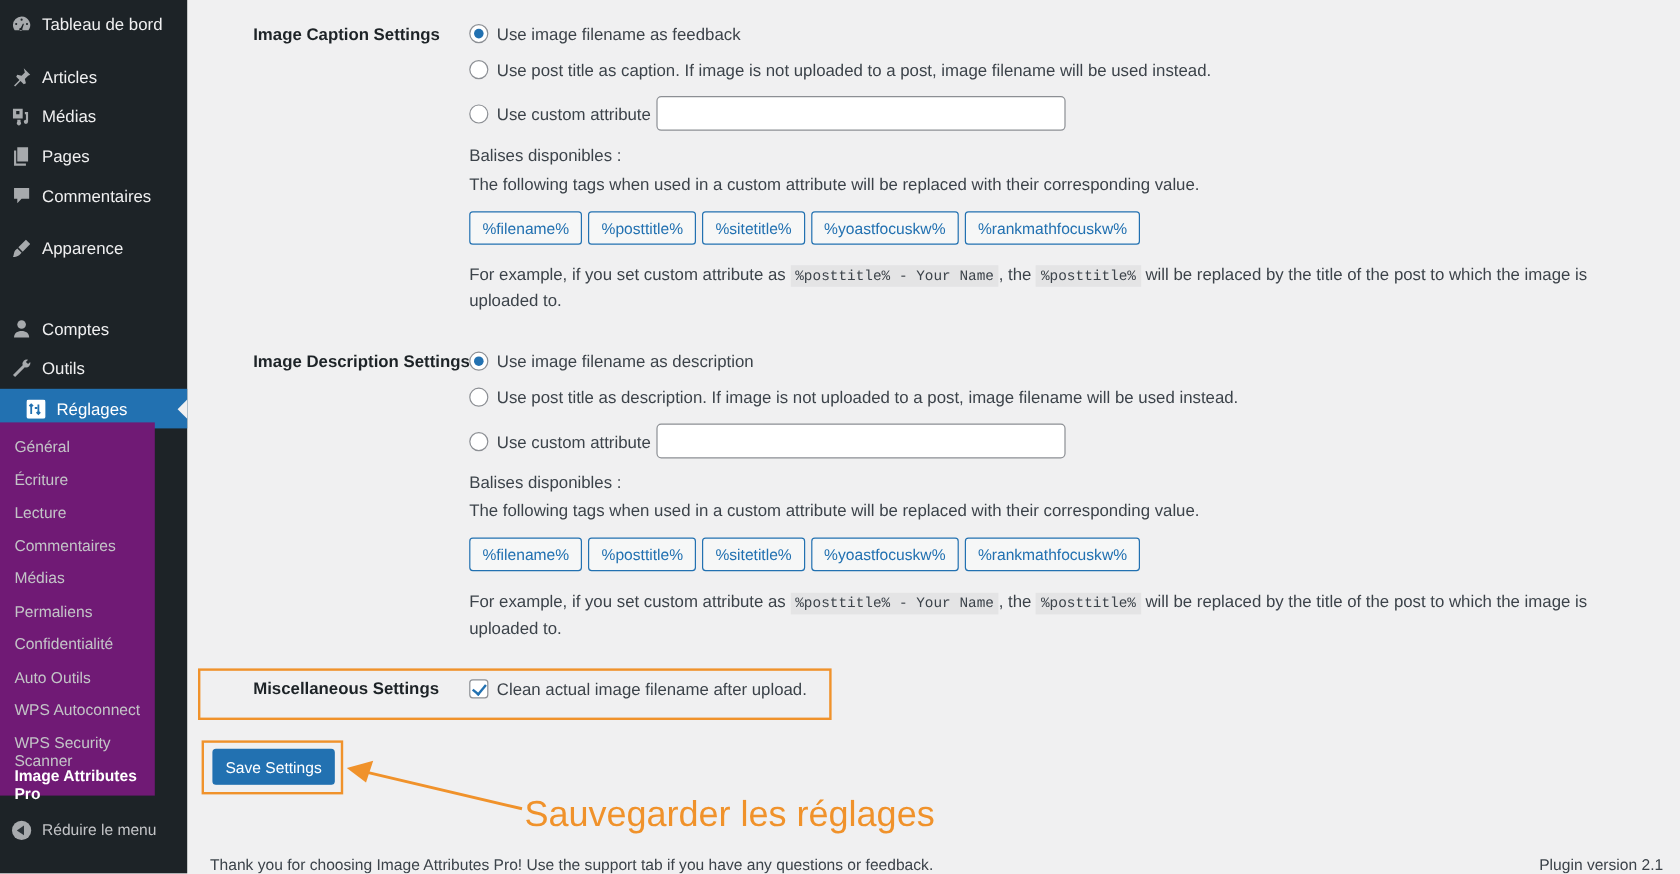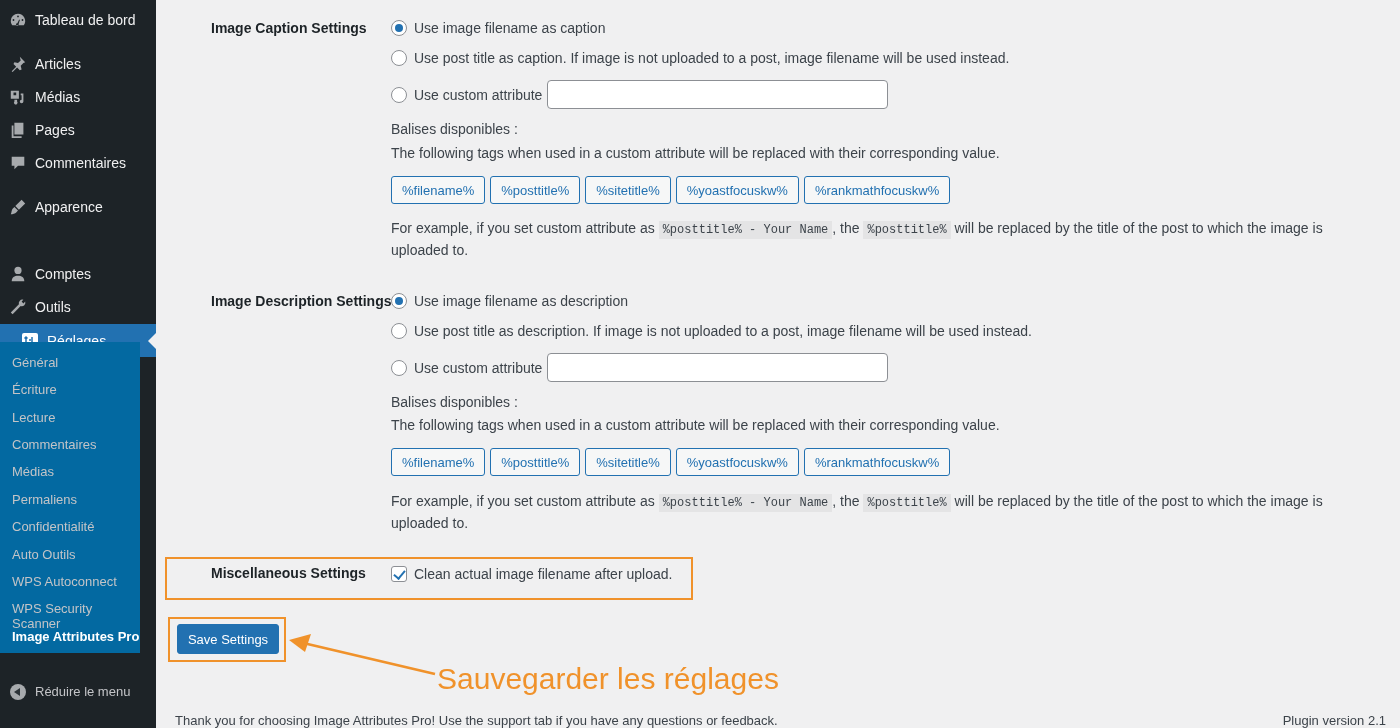--- a/index.html
+++ b/index.html
@@ -6,21 +6,21 @@
   html, body { width: 1400px; height: 728px; overflow: hidden; }
   body { font-family: "Liberation Sans", sans-serif; background: #f0f0f1; color: #1d2327; font-size: 14px; position: relative; }
 
   
   #sidebar { position: absolute; left: 0; top: 0; width: 156px; height: 728px; background: #1d2327; }
   .menu-item { position: absolute; left: 0; width: 156px; height: 33px; display: flex; align-items: center; color: #f0f0f1; font-size: 14px; cursor: pointer; }
   .menu-item .ico { width: 20px; height: 20px; margin-left: 8px; margin-right: 7px; display: flex; align-items: center; justify-content: center; color: #a7aaad; }
   .menu-item.active { background: #2271b1; color: #fff; padding-left: 12px; }
   .menu-item.active .ico { color: #fff; }
   .menu-item.active::after { content: ""; position: absolute; right: 0; top: 50%; margin-top: -8px; border-style: solid; border-width: 8px 8px 8px 0; border-color: transparent #f0f0f1 transparent transparent; }
-  #submenu { position: absolute; left: 0; top: 342px; width: 140px; height: 311px; background: #0369a1; }
+  #submenu { position: absolute; left: 0; top: 352px; width: 129px; height: 311px; background: #701a75; }
   .sub-item { position: absolute; left: 12px; font-size: 13px; color: #c3c4c7; cursor: pointer; }
   .sub-item.current { color: #fff; font-weight: bold; }
   #collapse { position: absolute; left: 0; top: 684px; width: 178px; height: 30px; display: flex; color: #c3c4c7; font-size: 13px; cursor: pointer; }
   #collapse .ico { width: 16px; height: 16px; border-radius: 50%; background: #a7aaad; margin-left: 10px; margin-right: 9px; position: relative; }
   #collapse .ico::after { content: ""; position: absolute; left: 4px; top: 4px; border-style: solid; border-width: 4px 6px 4px 0; border-color: transparent #2c3338 transparent transparent; }
 
   
   .row-label { position: absolute; left: 177px; font-weight: bold; font-size: 14px; color: #1d2327; padding-left: 34px; }
   .radio-line { position: absolute; left: 391px; display: flex; align-items: center; font-size: 14px; color: #3c434a; }
   .radio { width: 16px; height: 16px; border-radius: 50%; border: 1px solid #8c8f94; background: #fff; margin-right: 7px; position: relative; flex-shrink: 0; cursor: pointer; }
@@ -138,21 +138,21 @@
 
   <div id="collapse">
     <span class="ico"></span>
     <span>Réduire le menu</span>
   </div>
 </div>
 
 <div class="row-label" style="top:20px">Image Caption Settings</div>
 <div class="radio-line" style="top:20px">
   <span class="radio checked"></span>
-  <span>Use image filename as caption</span>
+  <span>Use image filename as feedback</span>
 </div>
 <div class="radio-line" style="top:50px">
   <span class="radio"></span>
   <span>Use post title as caption. If image is not uploaded to a post, image filename will be used instead.</span>
 </div>
 <div class="radio-line" style="top:80px">
   <span class="radio"></span>
   <span>Use custom attribute</span>
   <input class="text-input" type="text" value="" style="">
 </div>

